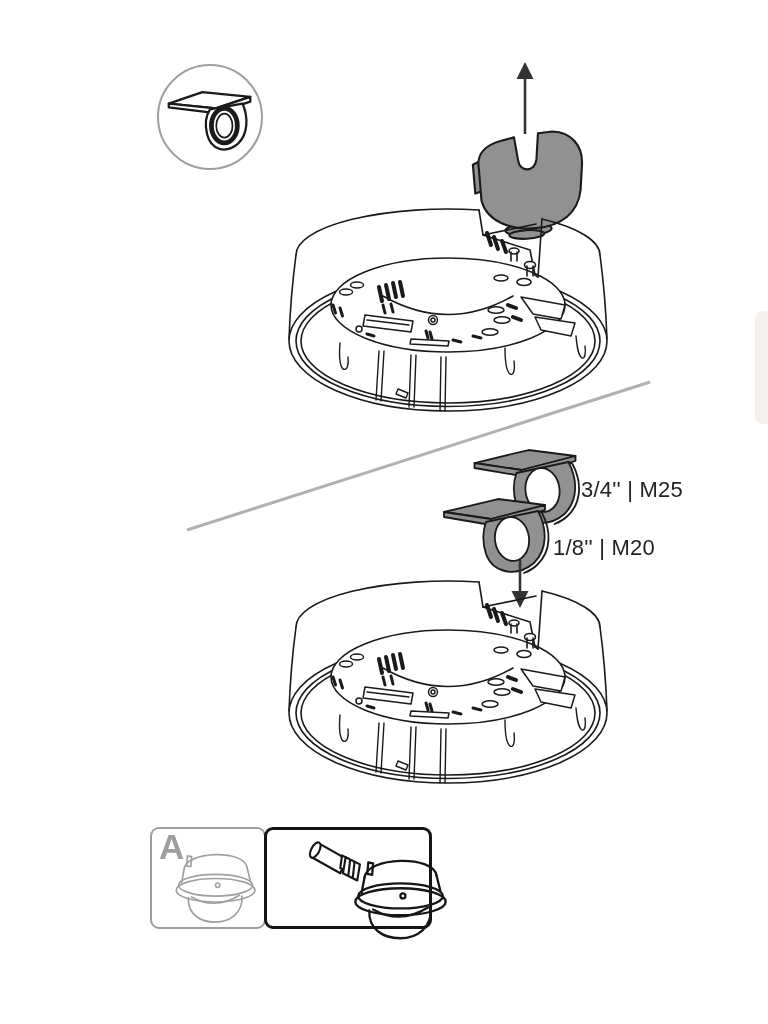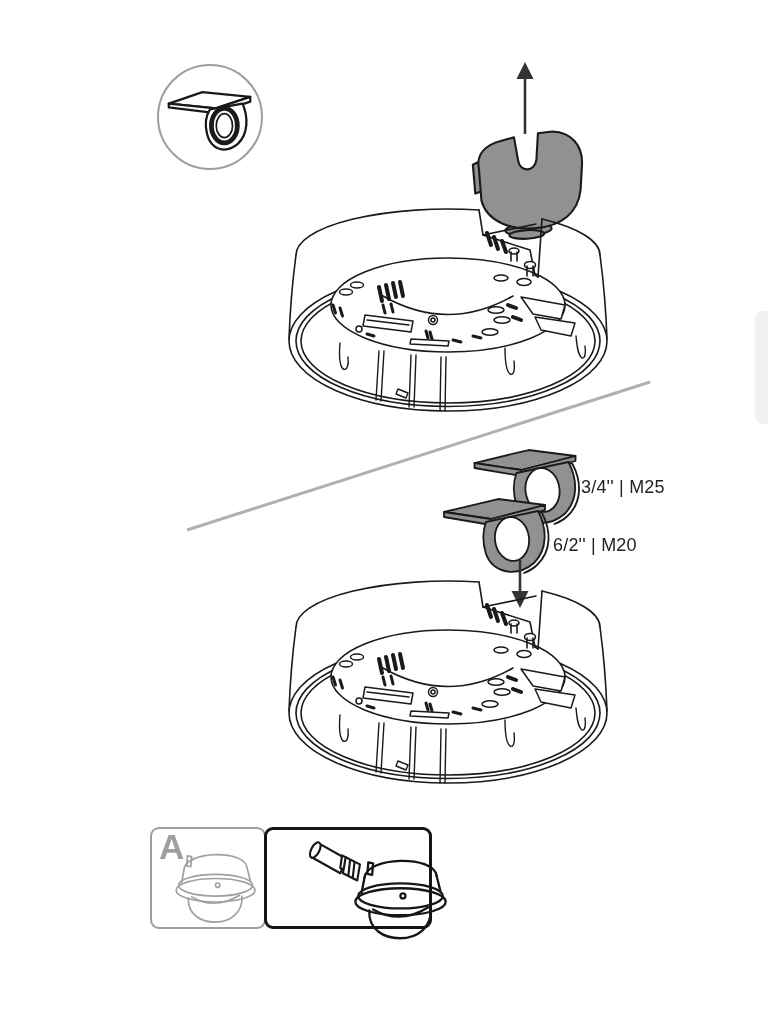--- a/index.html
+++ b/index.html
@@ -18,21 +18,21 @@
 
   
   .badge-circle{
     left:157px;top:64px;width:106px;height:106px;border-radius:50%;
     border:2.5px solid var(--gray-line,#9e9e9e);box-sizing:border-box;
     display:flex;align-items:center;justify-content:center;
   }
 
   
   .adapter-label{
-    position:absolute;font-size:18px;color:#222;white-space:nowrap;
+    position:absolute;font-size:22px;color:#222;white-space:nowrap;
     letter-spacing:.2px;
   }
   
   .edge-tab{
     right:0;top:311px;width:13px;height:113px;
     background:var(--side-tab,#f3f1f0);
     border-radius:8px 0 0 8px;
   }
 
   
@@ -185,21 +185,21 @@
 <div class="abs edge-tab"></div>
 
 <svg class="abs" style="left:470px;top:443px;color:var(--line,#1a1a1a)" width="115" height="84">
   <use href="#sym-adapter"></use>
 </svg>
 <span class="adapter-label" style="left:581px;top:477px">3/4'' | M25</span>
 
 <svg class="abs" style="left:441px;top:492px;color:var(--line,#1a1a1a)" width="112" height="84">
   <use href="#sym-adapter"></use>
 </svg>
-<span class="adapter-label" style="left:553px;top:535px">6/2'' | M20</span>
+<span class="adapter-label" style="left:553px;top:535px">1/8'' | M20</span>
 
 <svg class="abs" style="left:508px;top:558px" width="24" height="52">
   <line x1="12" y1="2" x2="12" y2="38" stroke="var(--arrow,#333)" stroke-width="2.6"></line>
   <polygon points="12,50 3.5,33 20.5,33" fill="var(--arrow,#333)"></polygon>
 </svg>
 
 <svg class="abs" style="left:283px;top:565px;color:var(--line,#1a1a1a)" width="330" height="224">
   <use href="#sym-jbox"></use>
 </svg>
 

